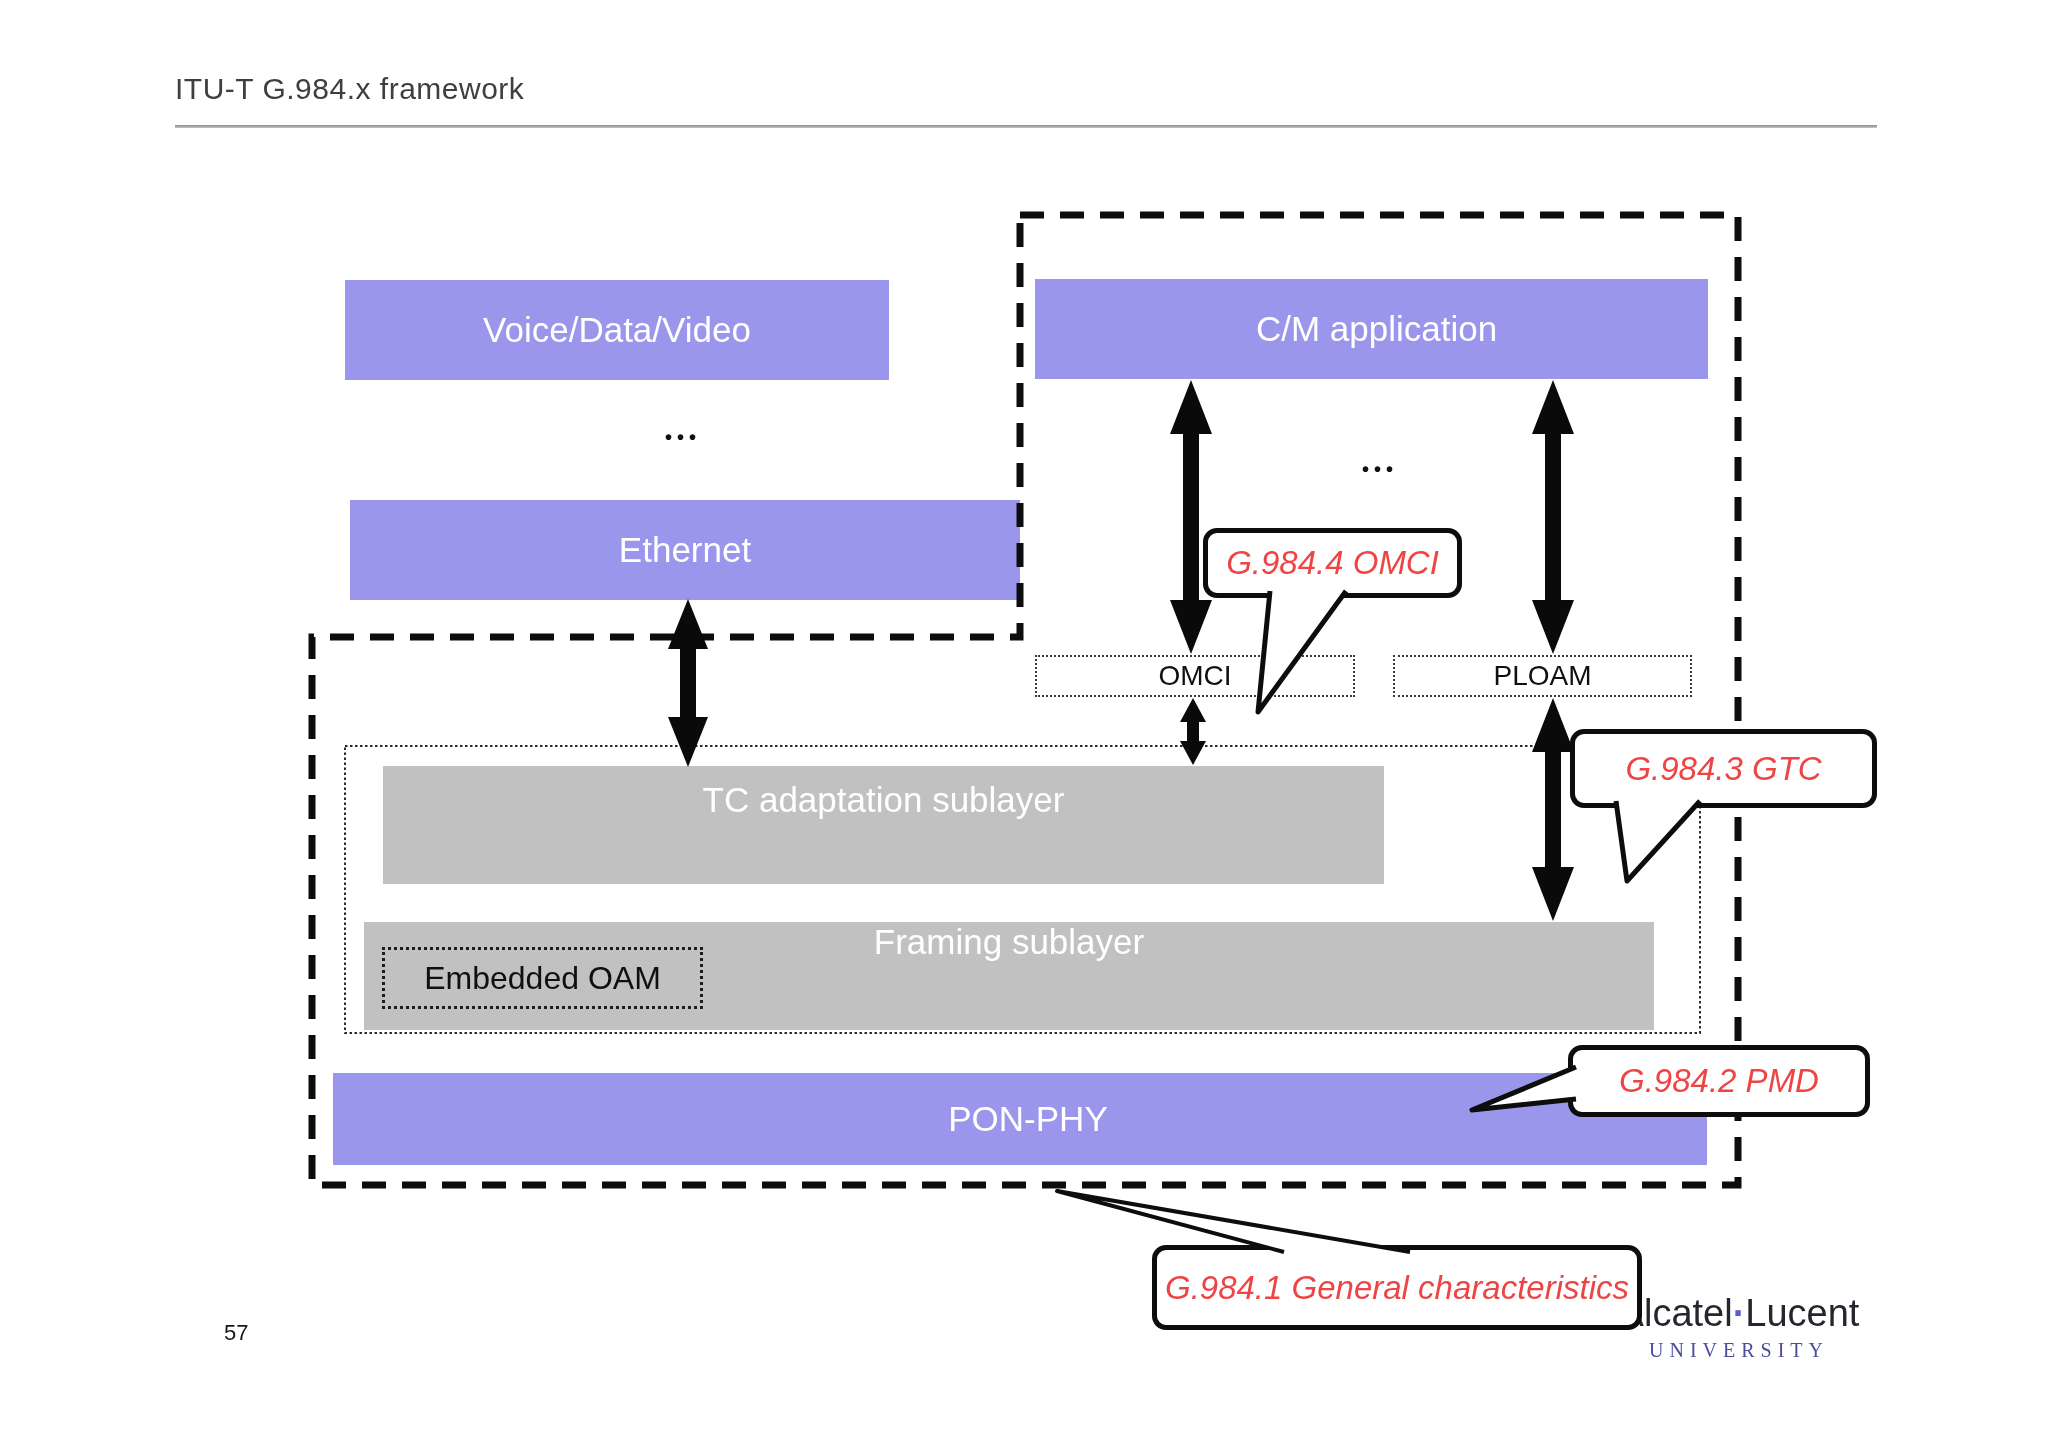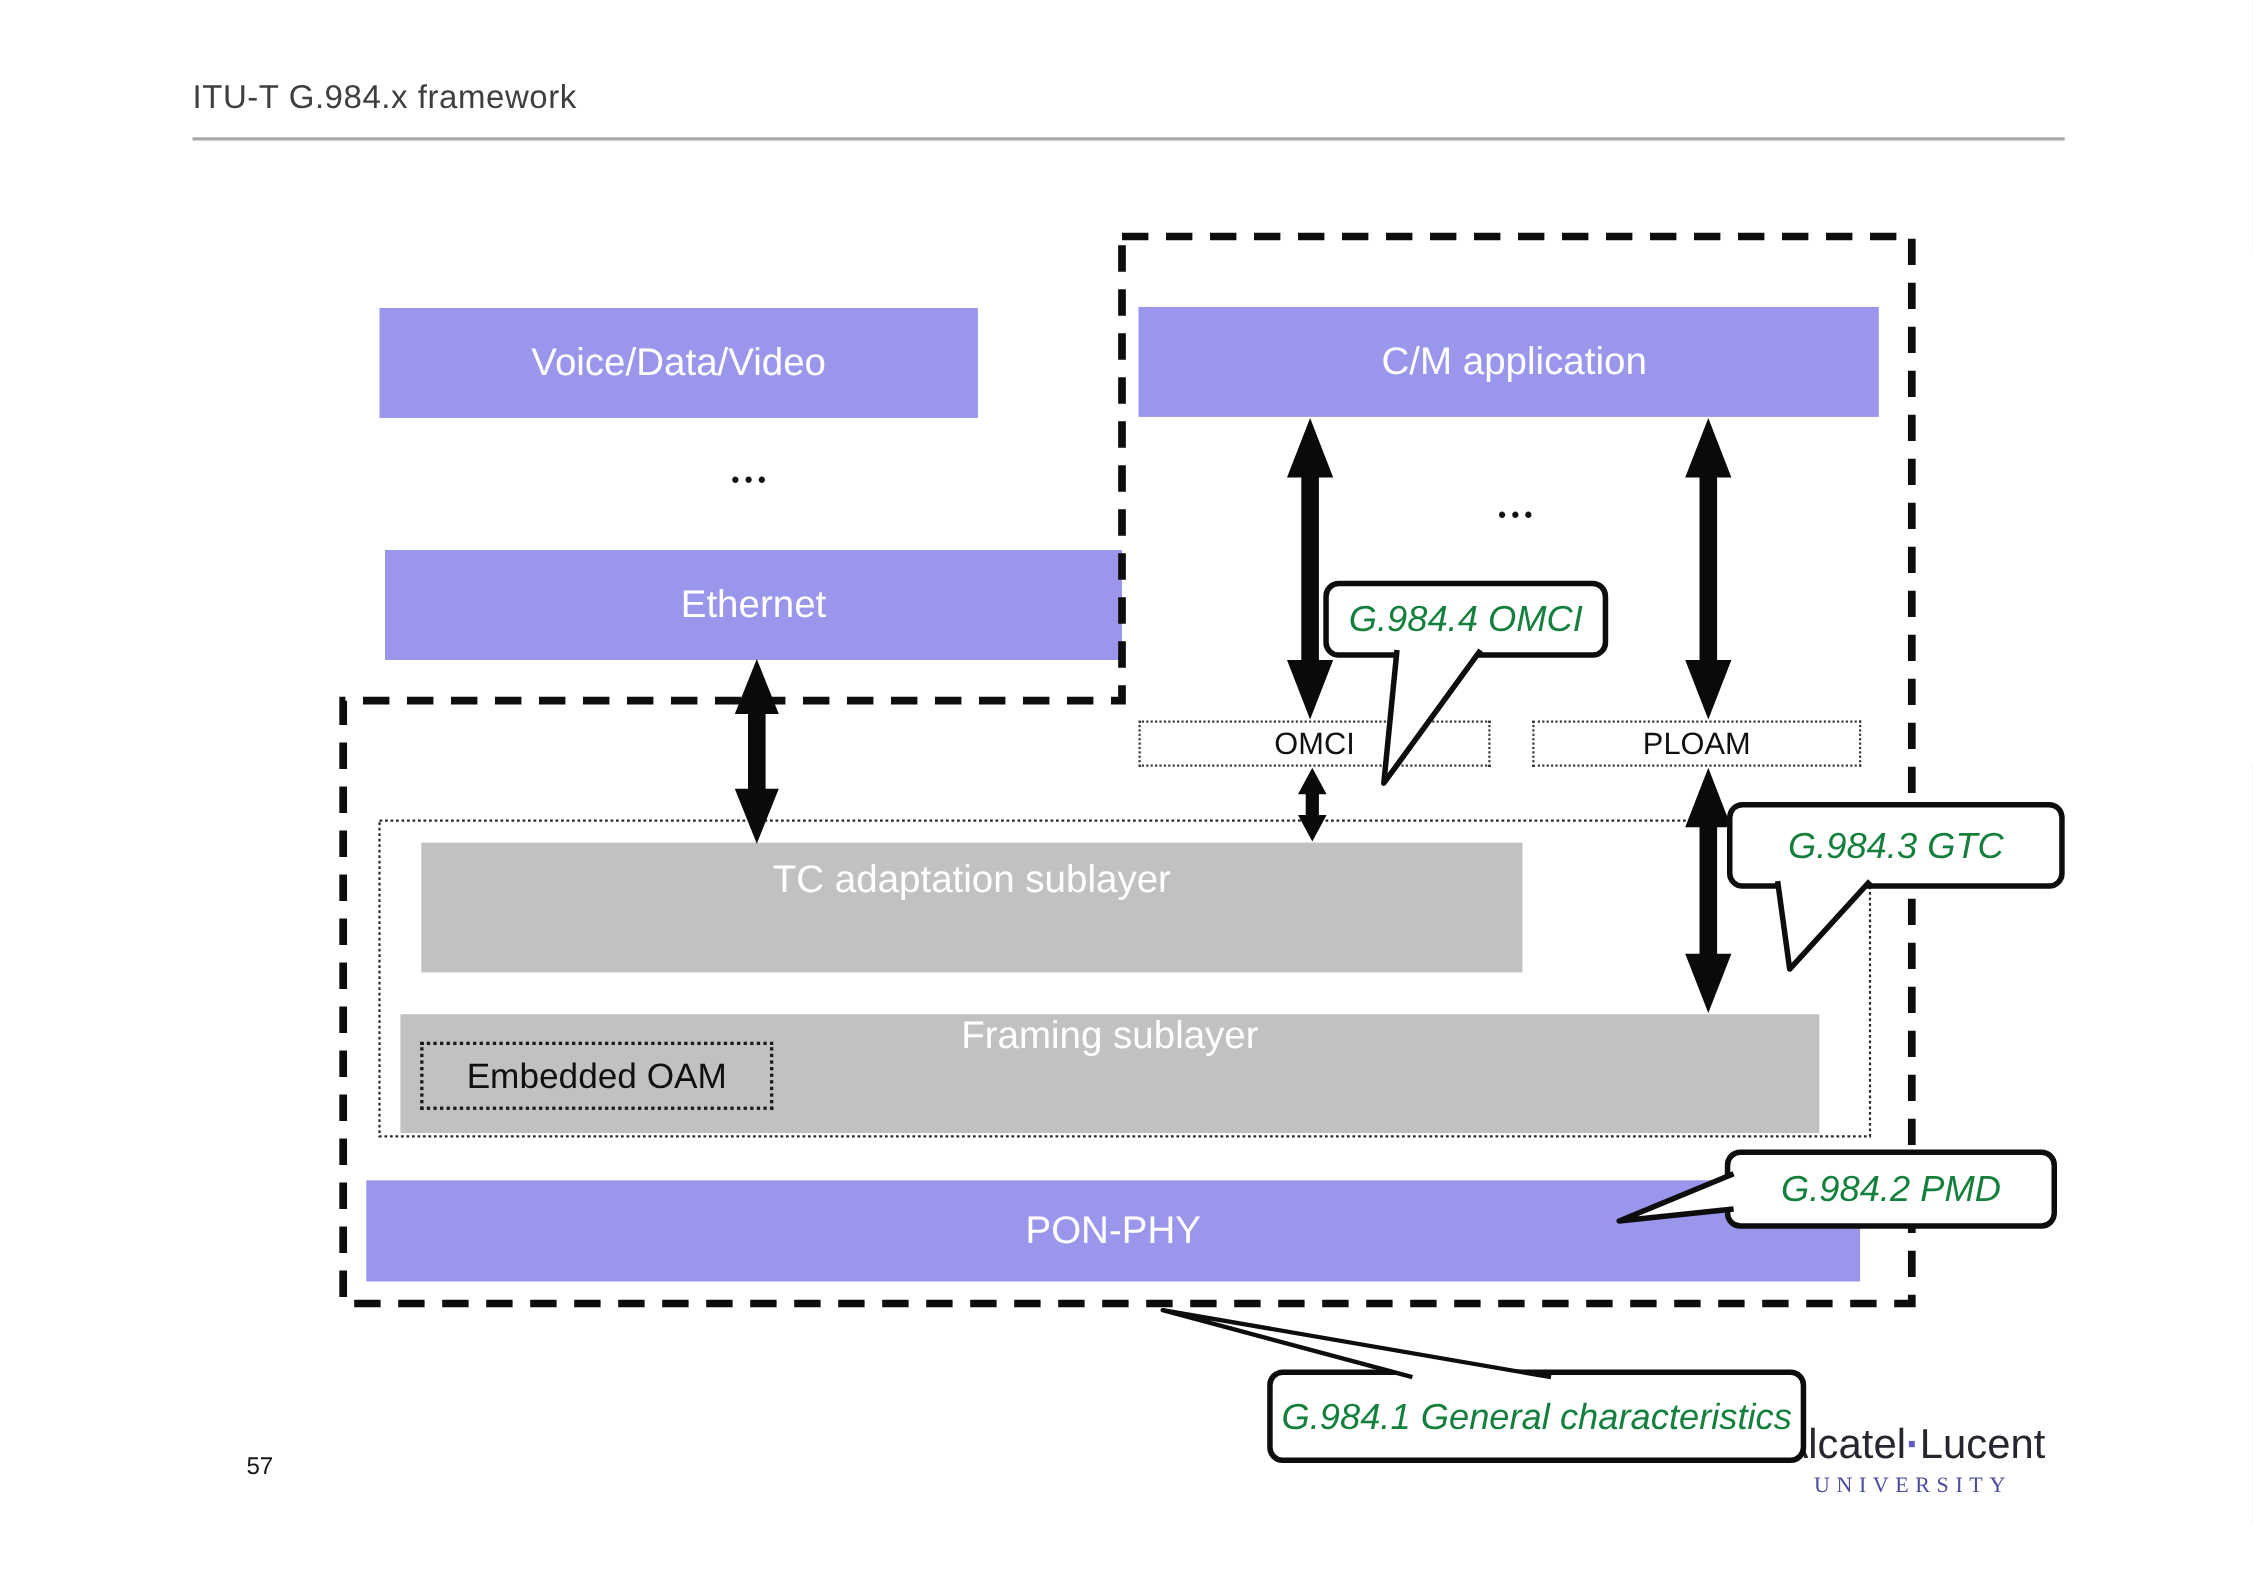--- a/index.html
+++ b/index.html
@@ -13,39 +13,39 @@
   #title-rule{left:175px;top:125px;width:1702px;height:3px;
     background:linear-gradient(180deg,#8d8d8d,#c6c6c6);z-index:1;}
   
   .pbox{background:var(--box-purple);color:#fff;display:flex;align-items:center;justify-content:center;
     font-size:35px;z-index:1;}
   .gbox{background:var(--box-gray);color:#fff;display:flex;align-items:flex-start;justify-content:center;
     font-size:35px;z-index:1;}
   #box-voice{left:345px;top:280px;width:544px;height:100px;}
   #box-cm{left:1035px;top:279px;width:663px;height:100px;padding-left:10px;}
   #box-ethernet{left:350px;top:500px;width:670px;height:100px;}
-  #box-ponphy{left:333px;top:1073px;width:1358px;height:92px;}
+  #box-ponphy{left:333px;top:1073px;width:1358px;height:92px;padding-left:16px;}
   #box-tc{left:364px;top:766px;width:1001px;height:118px;padding-top:14px;box-sizing:border-box;margin-left:19px;}
   #box-framing{left:364px;top:922px;width:1290px;height:108px;padding-top:0;box-sizing:border-box;}
   
   .dotbox{border:2px dotted #3a3a3a;color:#101010;display:flex;align-items:center;justify-content:center;
     font-size:28px;z-index:1;box-sizing:border-box;background:transparent;}
   #box-omci{left:1035px;top:655px;width:320px;height:42px;}
   #box-ploam{left:1393px;top:655px;width:299px;height:42px;}
   #box-oam{left:382px;top:947px;width:321px;height:62px;border:3px dotted #1c1c1c;font-size:32px;z-index:2;}
   
   .dots{font-size:20px;font-weight:bold;letter-spacing:5px;color:#101010;z-index:1;transform:translate(-50%,-50%);}
   #dots-left{left:683px;top:437px;}
   #dots-right{left:1380px;top:469px;}
   
   #lines-layer{left:0;top:0;z-index:2;pointer-events:none;}
   #tails-layer{left:0;top:0;z-index:4;pointer-events:none;}
   
   .callout{background:#fff;border:5px solid #0d0d0d;border-radius:14px;display:flex;align-items:center;
-    justify-content:center;font-style:italic;font-size:33px;color:#15803d;z-index:3;box-sizing:border-box;}
+    justify-content:center;font-style:italic;font-size:33px;color:#ef4444;z-index:3;box-sizing:border-box;}
   #callout-g9844{left:1203px;top:528px;width:259px;height:70px;}
   #callout-g9843{left:1570px;top:729px;width:307px;height:79px;}
   #callout-g9842{left:1568px;top:1045px;width:302px;height:72px;}
   #callout-g9841{left:1140px;top:1245px;width:490px;height:85px;margin-left:12px;}
   
   #page-number{left:224px;top:1320px;font-size:22px;color:#161616;z-index:1;}
   #logo{left:1606px;top:1292px;width:266px;text-align:center;z-index:1;}
   #logo-line1{font-size:38px;color:#26262e;letter-spacing:0px;white-space:nowrap;}
   #logo-dot{color:var(--logo-dot-purple);font-weight:bold;}
   #logo-line2{font-family:"Liberation Serif",serif;font-size:20px;letter-spacing:6px;

